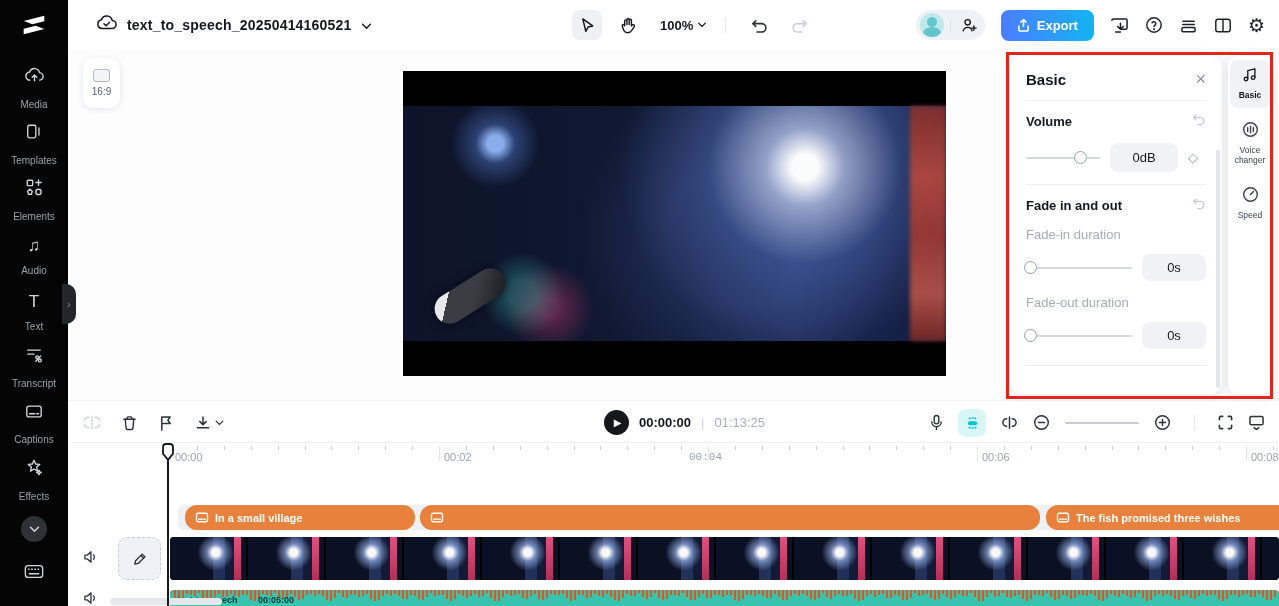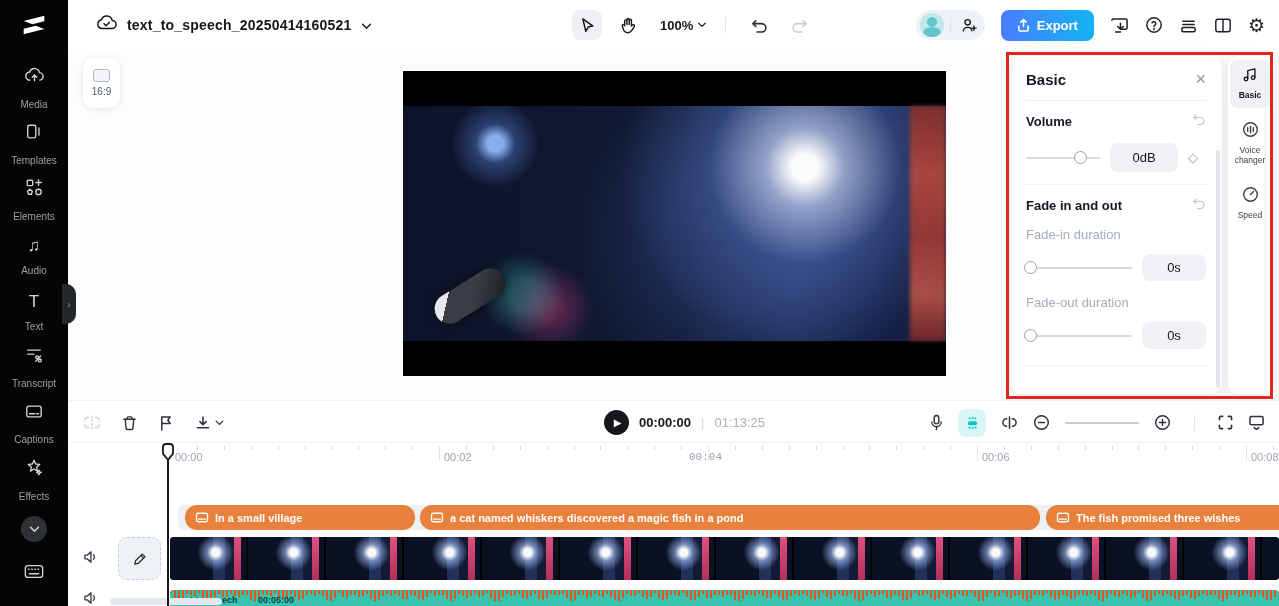--- a/index.html
+++ b/index.html
@@ -529,21 +529,20 @@
     </span>
   <span>In a small village</span>
 </div>
 <div class="cap-seg" style="left:420px;width:620px;">
   <span class="cap-ic">
       <svg width="14" height="11" viewBox="0 0 16 13" fill="none" stroke="#fff" stroke-width="1.6">
         <rect x="1.5" y="1.5" width="13" height="10" rx="2"></rect>
         <path d="M4 8.5 h5 M10.5 8.5 h1.5" stroke-linecap="round"></path>
       </svg>
     </span>
-  <span>a cat named whiskers discovered a magic fish in a pond</span>
 </div>
 <div class="cap-seg" style="left:1046px;width:233px;border-radius:12px 0 0 12px;">
   <span class="cap-ic">
       <svg width="14" height="11" viewBox="0 0 16 13" fill="none" stroke="#fff" stroke-width="1.6">
         <rect x="1.5" y="1.5" width="13" height="10" rx="2"></rect>
         <path d="M4 8.5 h5 M10.5 8.5 h1.5" stroke-linecap="round"></path>
       </svg>
     </span>
   <span>The fish promised three wishes</span>
 </div>

